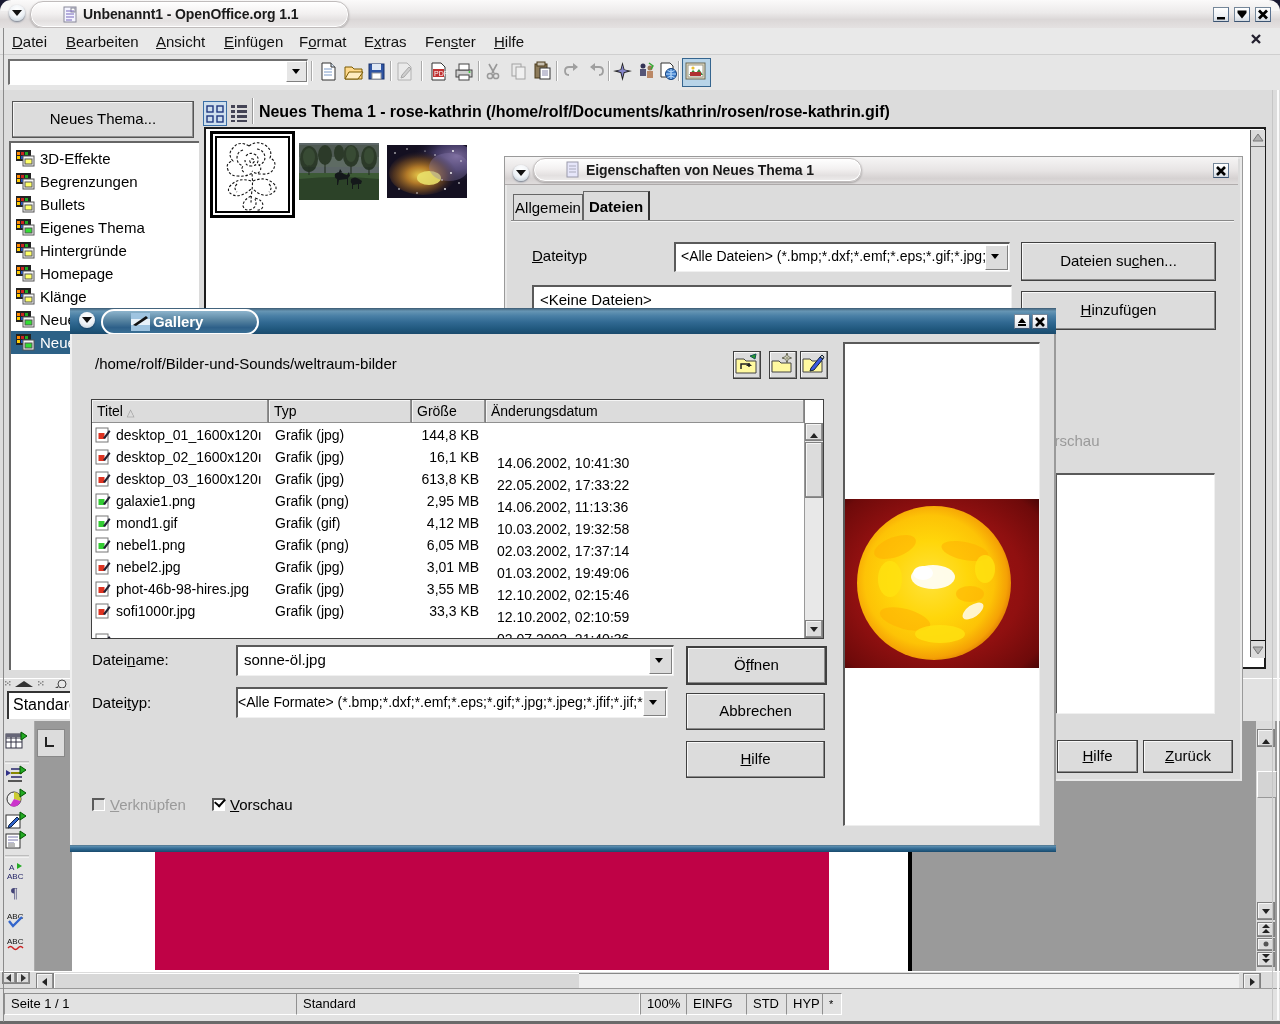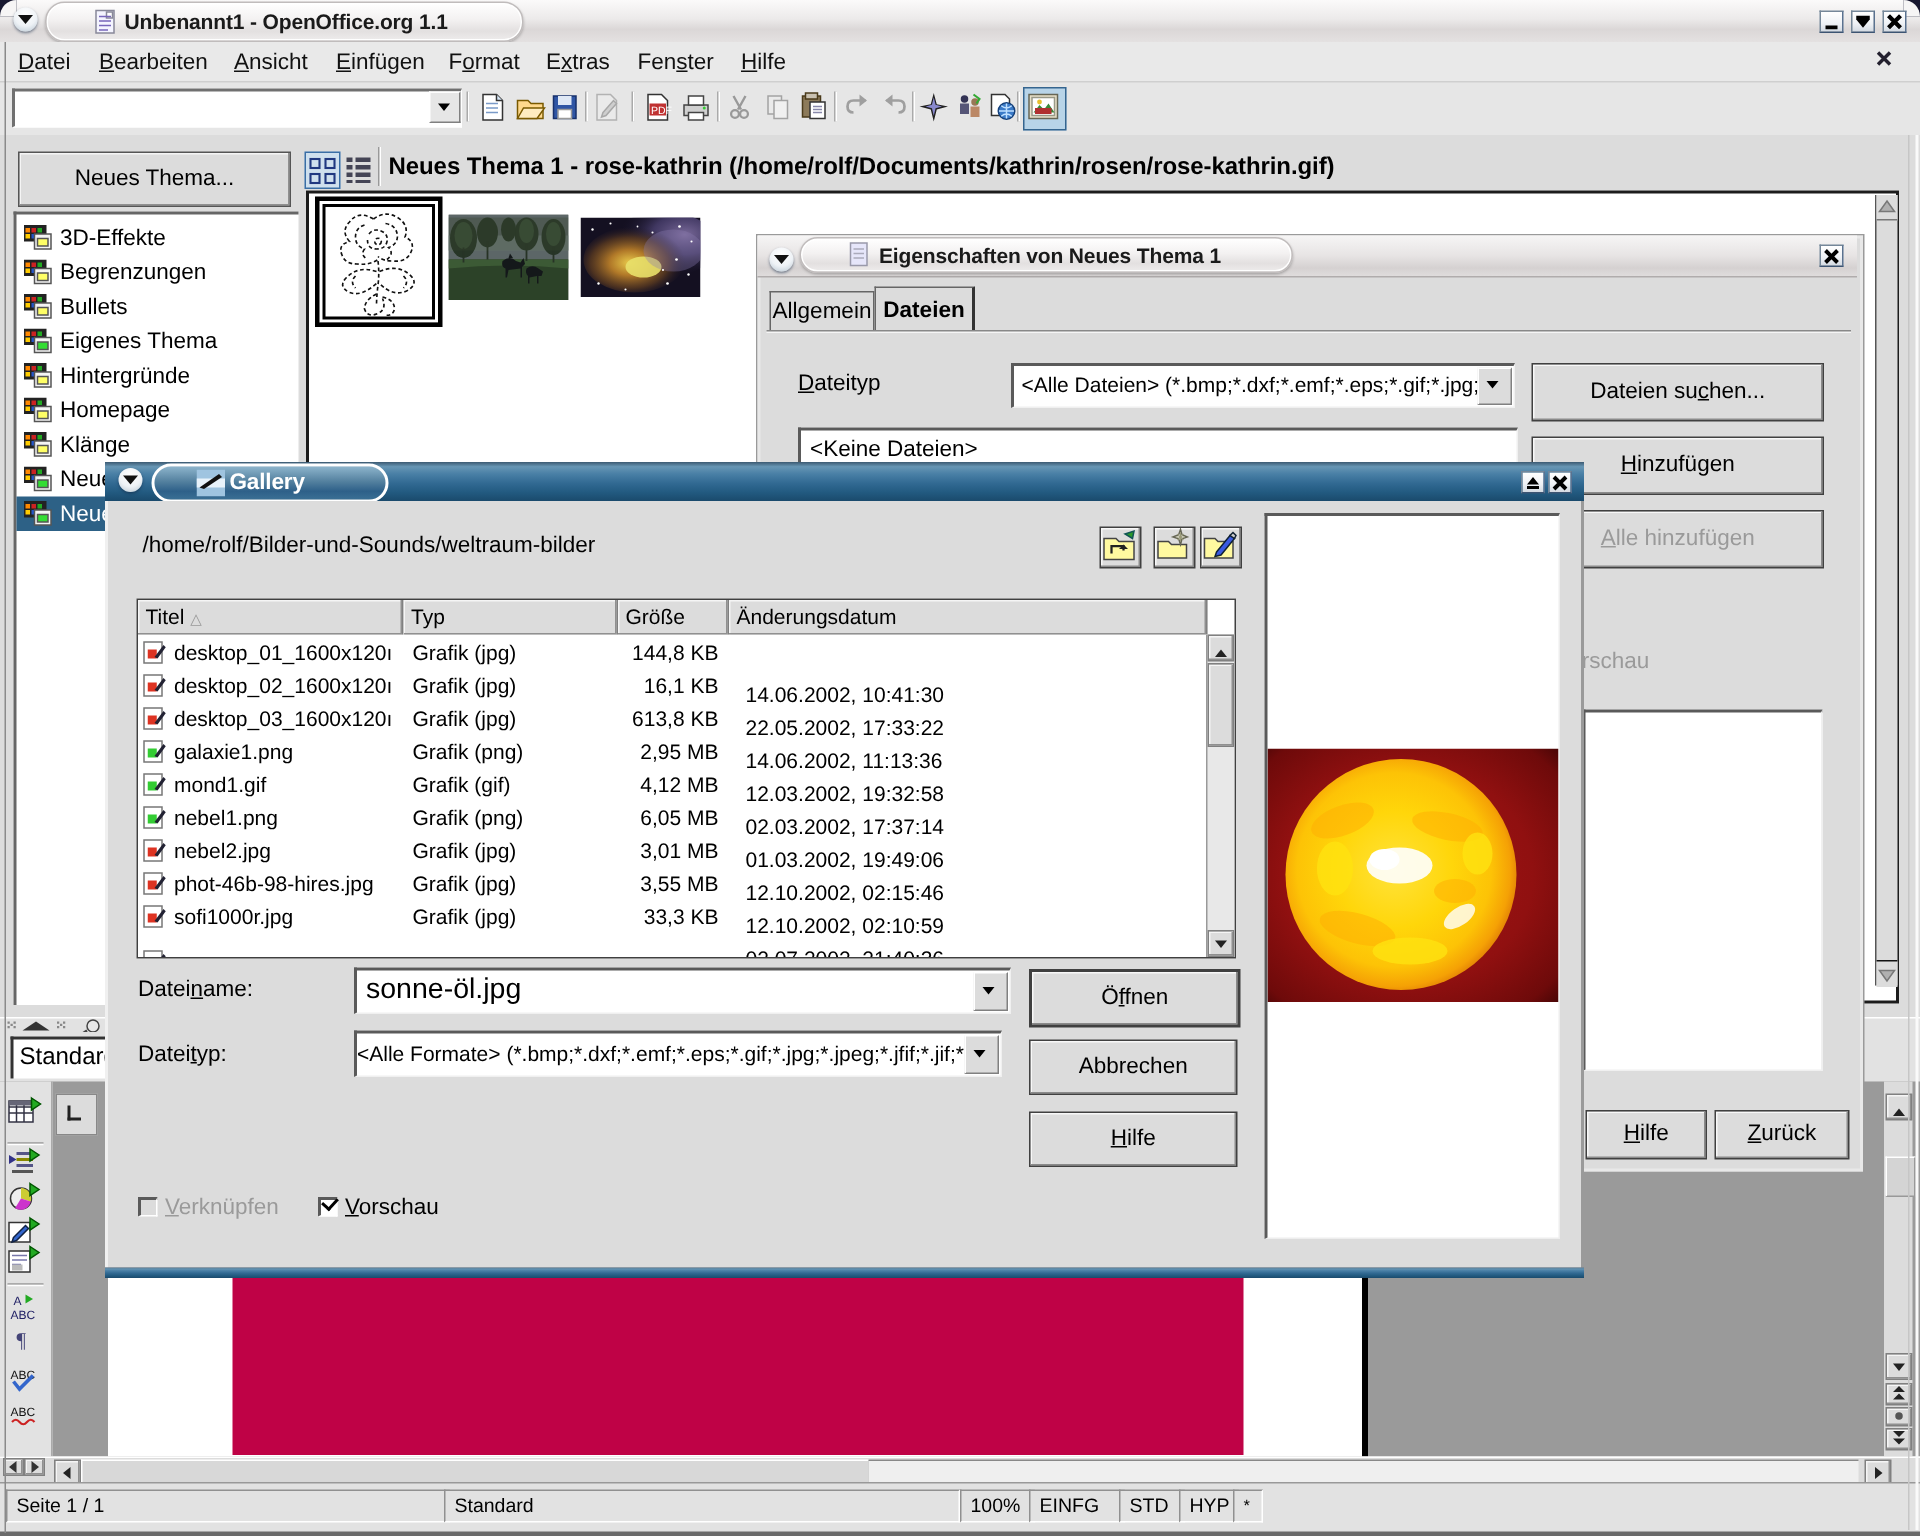--- a/index.html
+++ b/index.html
@@ -700,21 +700,20 @@
     <div class="tab" style="left:6px;top:35px;width:68px;height:26px;line-height:26px;">Allgemein</div>
     <div class="tab" style="left:76px;top:32px;width:64px;height:29px;line-height:29px;font-weight:bold;border-right:2px solid #333;">Dateien</div>
     <div style="position:absolute;left:4px;top:61px;width:723px;height:1px;background:#f5f5f5;border-top:1px solid #888;"></div>
     <span style="position:absolute;left:25px;top:88px;font-size:15px;"><u>D</u>ateityp</span>
     <div class="combo sunken" style="position:absolute;left:167px;top:83px;width:328px;height:27px;font-size:14px;line-height:25px;padding-left:5px;white-space:nowrap;overflow:hidden;">&lt;Alle Dateien&gt; (*.bmp;*.dxf;*.emf;*.eps;*.gif;*.jpg;<div class="drop2">
           <div class="darr" style="left:5px;top:8px;"></div>
         </div></div>
     <div class="sunken" style="position:absolute;left:25px;top:126px;width:471px;height:420px;font-size:15px;line-height:26px;padding-left:6px;">&lt;Keine Dateien&gt;</div>
     <div class="btn" style="left:514px;top:83px;width:193px;height:37px;line-height:35px;">Dateien su<u>c</u>hen...</div>
     <div class="btn" style="left:514px;top:132px;width:193px;height:37px;line-height:35px;"><u>H</u>inzufügen</div>
-    <div class="btn dis" style="left:514px;top:181px;width:193px;height:37px;line-height:35px;"><u>A</u>lle hinzufügen</div>
     <span style="position:absolute;left:530px;top:273px;color:#9a9a9a;font-size:15px;"><u>V</u>orschau</span>
     <div class="sunken" style="position:absolute;left:548px;top:314px;width:157px;height:238px;"></div>
     <div class="btn" style="left:550px;top:581px;width:79px;height:31px;line-height:29px;"><u>H</u>ilfe</div>
     <div class="btn" style="left:636px;top:581px;width:88px;height:31px;line-height:29px;"><u>Z</u>urück</div>
   </div>
 
   <div class="abs" id="dlg-gal">
     <div id="dlg-gal-tb" class="tealbar">
       <div class="roundbtn"></div>
       <div class="pill">
@@ -801,21 +800,21 @@
             </div>
             <div class="frow" style="top:90px;">
               <svg class="ficon" width="16" height="16">
                 <rect x="1" y="1" width="12" height="14" fill="#fff" stroke="#777"></rect>
                 <rect x="3.5" y="6" width="6" height="6" fill="#33cc33"></rect>
                 <path d="M8 11 L14 3 L15.5 4.5 L10 12z" fill="#223"></path>
               </svg>
               <span class="c1">galaxie1.png</span>
               <span class="c2">Grafik (png)</span>
               <span class="c3">2,95 MB</span>
-              <span class="c4">12.03.2002, 19:32:58</span>
+              <span class="c4">10.03.2002, 19:32:58</span>
             </div>
             <div class="frow" style="top:112px;">
               <svg class="ficon" width="16" height="16">
                 <rect x="1" y="1" width="12" height="14" fill="#fff" stroke="#777"></rect>
                 <rect x="3.5" y="6" width="6" height="6" fill="#33cc33"></rect>
                 <path d="M8 11 L14 3 L15.5 4.5 L10 12z" fill="#223"></path>
               </svg>
               <span class="c1">mond1.gif</span>
               <span class="c2">Grafik (gif)</span>
               <span class="c3">4,12 MB</span>
@@ -877,21 +876,21 @@
               <span class="c4"></span>
             </div>
           </div>
         <div id="ftvsb">
           <div class="sbarrow uarr" style="top:0;"></div>
           <div class="sbarrow" style="top:19px;height:56px;"></div>
           <div class="sbarrow darr2" style="bottom:0;top:auto;"></div>
         </div>
       </div>
       <span style="position:absolute;left:20px;top:317px;font-size:15px;">Datei<u>n</u>ame:</span>
-      <div class="combo sunken" style="position:absolute;left:164px;top:311px;width:429px;height:28px;font-size:19px;line-height:26px;padding-left:6px;">sonne-öl.jpg<div class="drop2">
+      <div class="combo sunken" style="position:absolute;left:164px;top:311px;width:429px;height:28px;font-size:15px;line-height:26px;padding-left:6px;">sonne-öl.jpg<div class="drop2">
             <div class="darr" style="left:5px;top:9px;"></div>
           </div></div>
       <span style="position:absolute;left:20px;top:360px;font-size:15px;">Datei<u>t</u>yp:</span>
       <div class="combo sunken" style="position:absolute;left:164px;top:353px;width:429px;height:28px;font-size:14px;line-height:26px;padding-left:0;white-space:nowrap;overflow:hidden;">&lt;Alle Formate&gt; (*.bmp;*.dxf;*.emf;*.eps;*.gif;*.jpg;*.jpeg;*.jfif;*.jif;*<div class="drop2">
             <div class="darr" style="left:5px;top:9px;"></div>
           </div></div>
       <div class="btn" style="left:614px;top:312px;width:137px;height:35px;line-height:33px;border-width:2px;">Ö<u>f</u>fnen</div>
       <div class="btn" style="left:614px;top:359px;width:137px;height:35px;line-height:33px;">Abbrechen</div>
       <div class="btn" style="left:614px;top:407px;width:137px;height:35px;line-height:33px;"><u>H</u>ilfe</div>
       <div class="cb dis" style="left:20px;top:464px;"></div>

